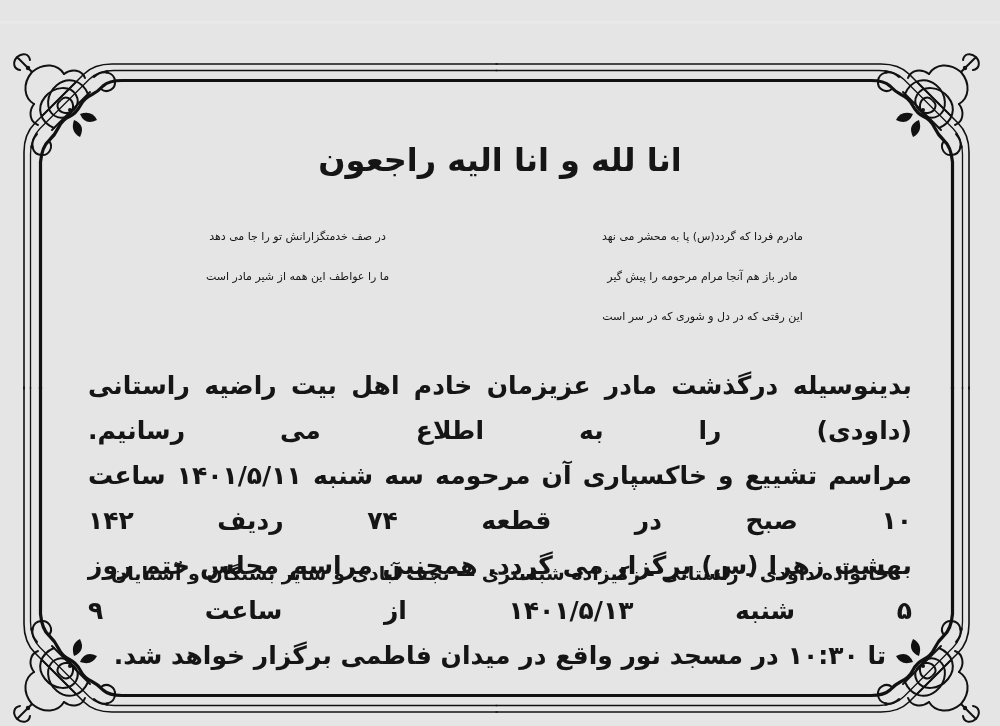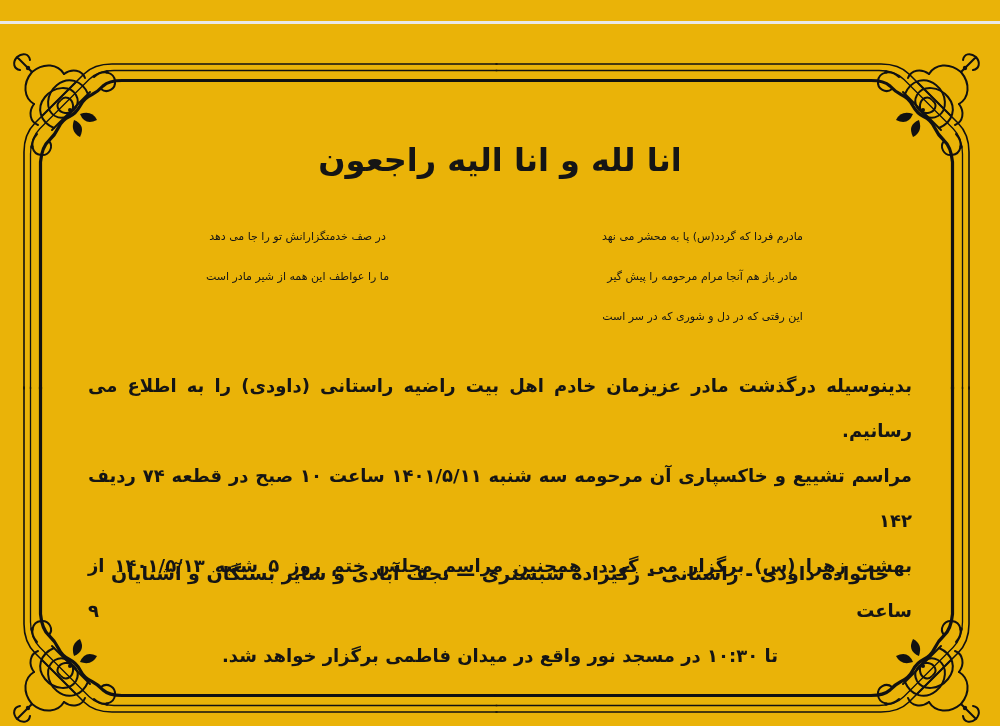--- a/index.html
+++ b/index.html
@@ -1,19 +1,19 @@
 <!DOCTYPE html>
 <html lang="fa"><head>
 <meta charset="utf-8">
 <style>
   html,body{margin:0;padding:0;background:#ffffff;}
   .page{
     position:relative;
     width:1000px;height:726px;
-    background:#eab308;
+    background:#e5e5e5;
     overflow:hidden;
     font-family:"DejaVu Sans", sans-serif;
     color:#151515;
   }
   .top-shadow{
     position:absolute;left:0;top:21px;width:1000px;height:3px;
     background:#e9e9e9;
   }
   svg.frame{position:absolute;left:0;top:0;width:1000px;height:726px;pointer-events:none;}
   .content{position:absolute;inset:0;direction:rtl;}
@@ -34,21 +34,21 @@
   }
   .poem .hemistich{
     text-align:center;
     font-size:11px;
     font-weight:500;
     white-space:nowrap;
   }
   .announcement{
     position:absolute;top:363px;left:88px;right:88px;
     direction:rtl;
-    font-size:18px;font-weight:700;
+    font-size:25px;font-weight:700;
   }
   .announcement p{
     margin:0;line-height:45px;
     white-space:normal;
   }
   .announcement p.just{
     text-align:justify;
     text-align-last:justify;
     text-justify:inter-word;
   }

